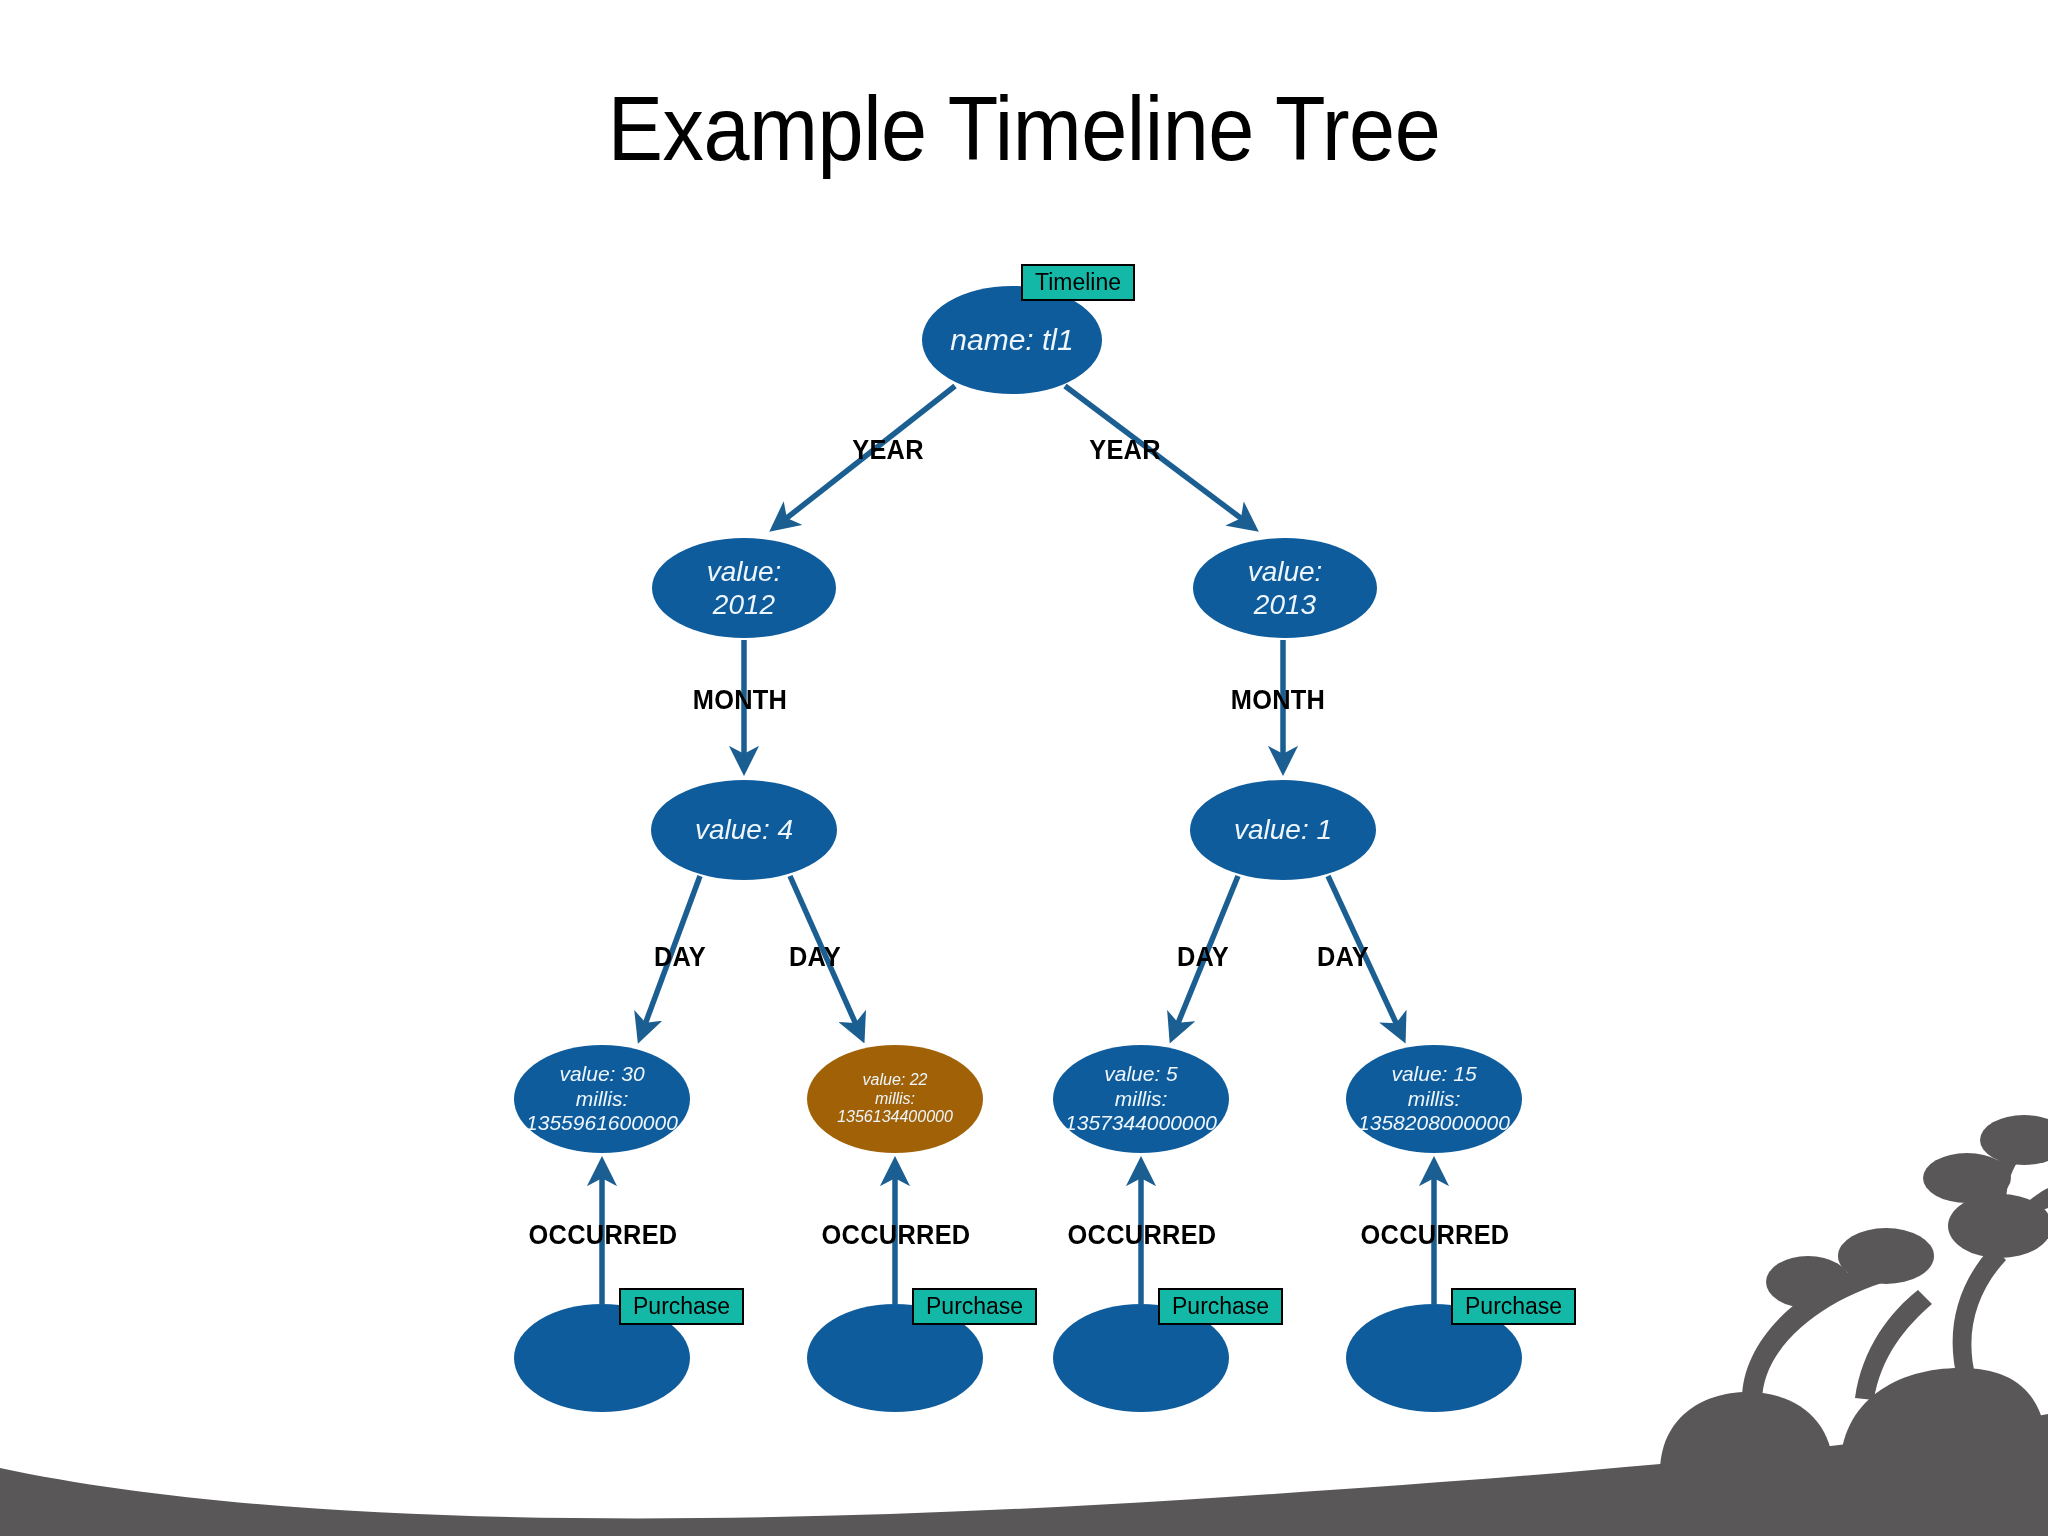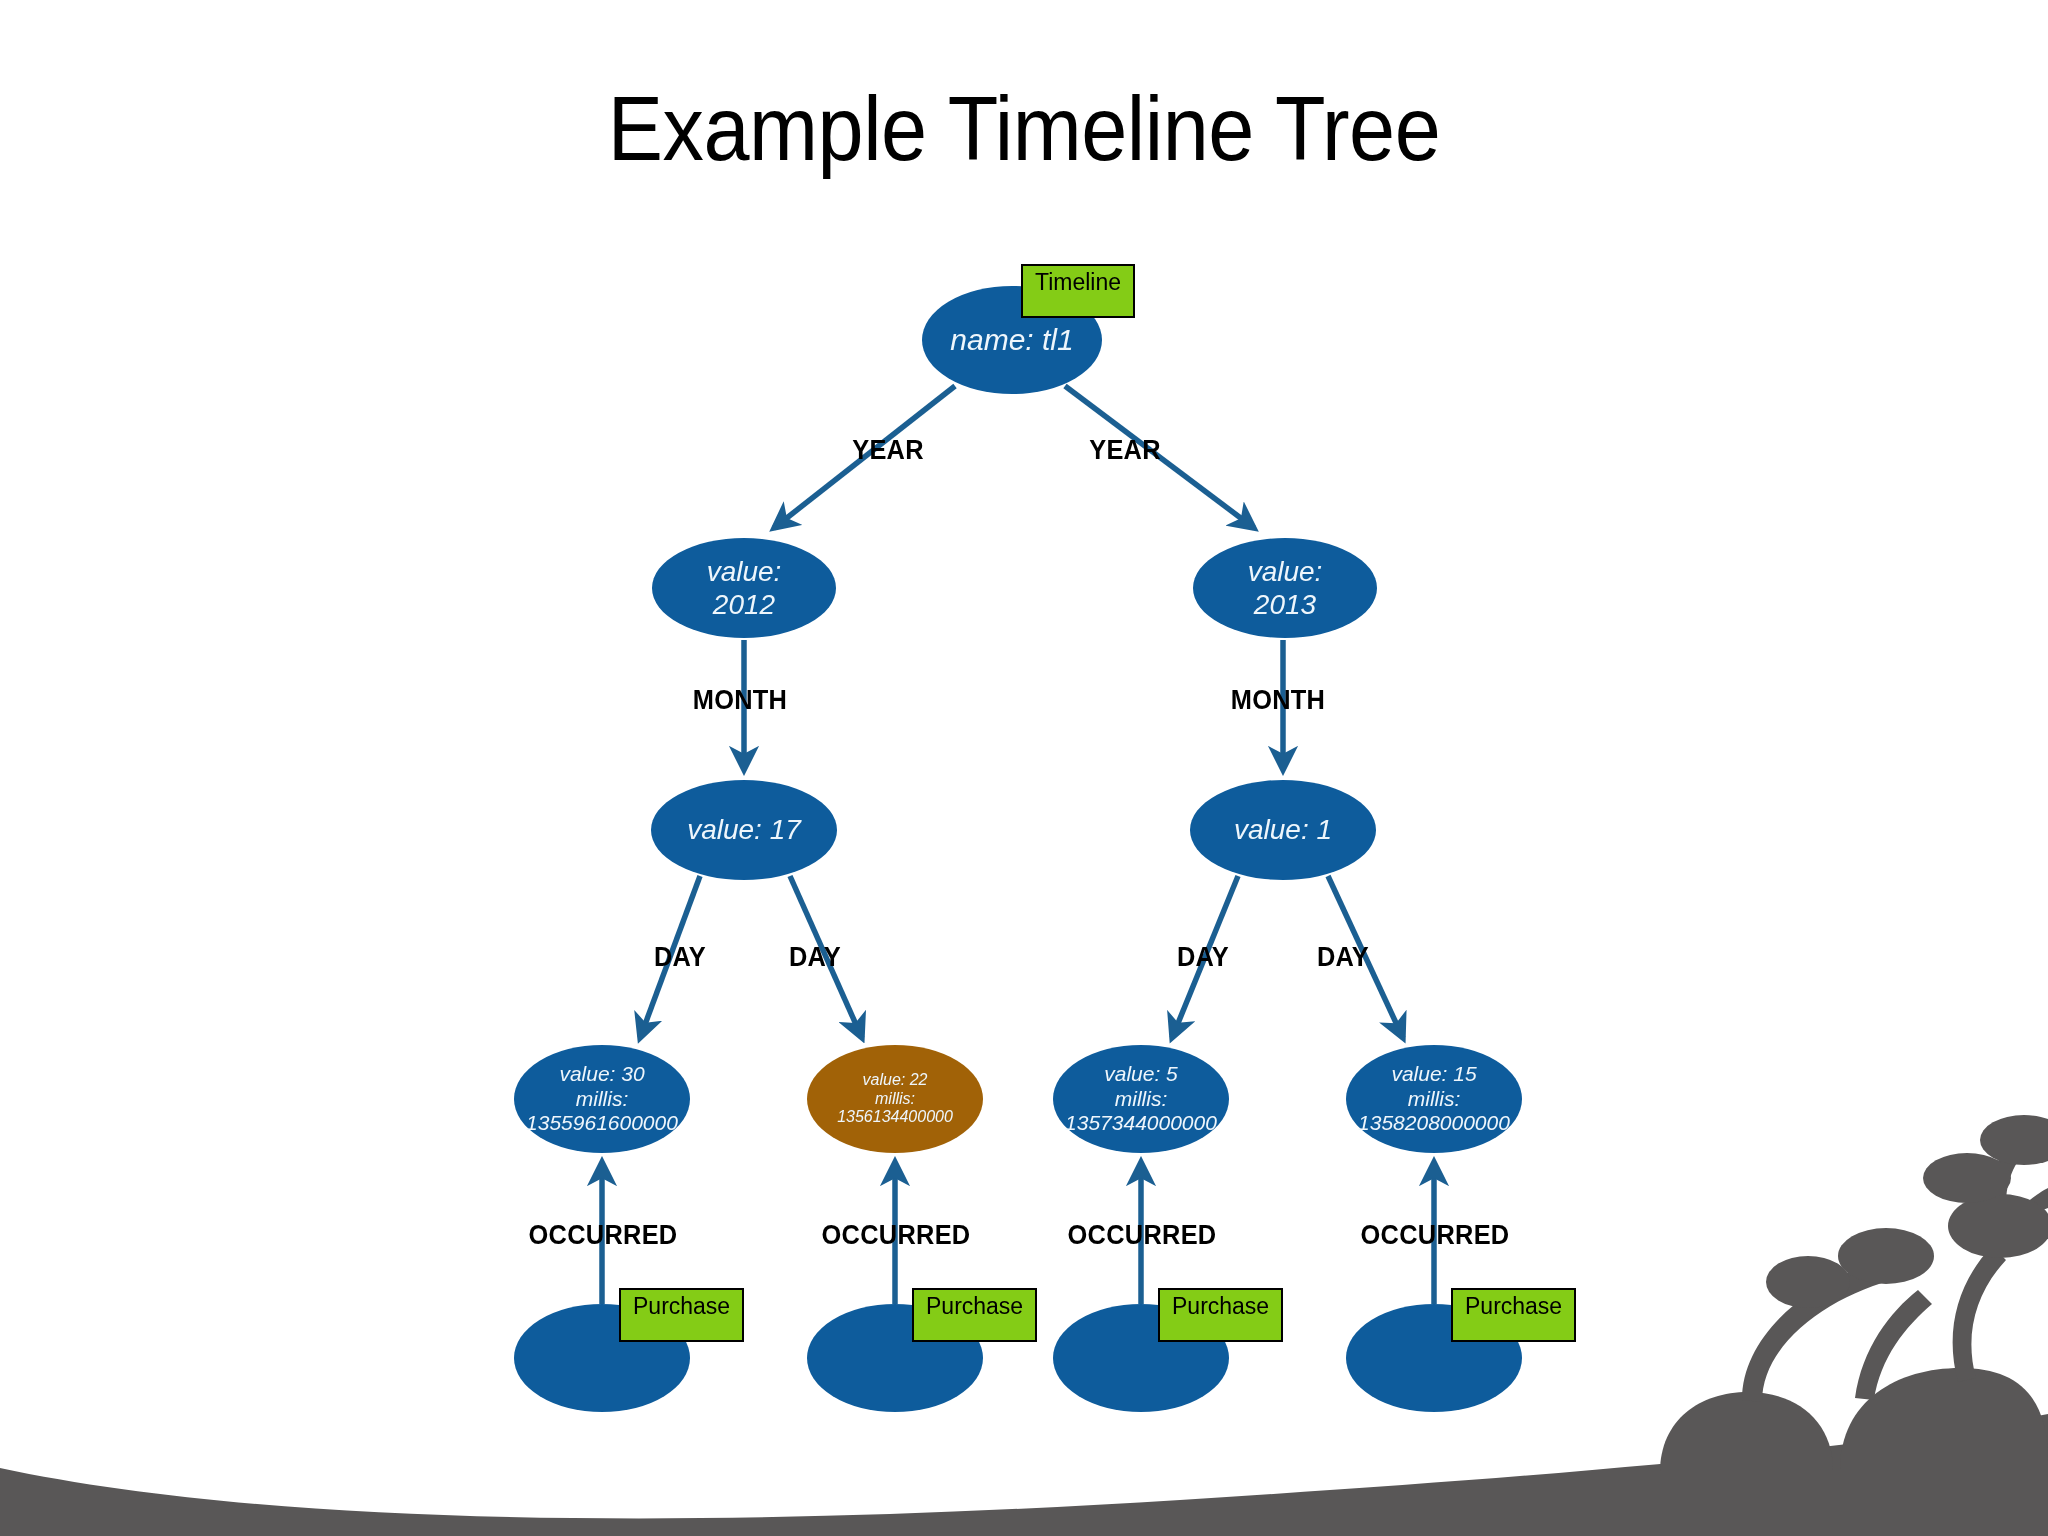--- a/index.html
+++ b/index.html
@@ -43,25 +43,25 @@
     display: flex;
     align-items: center;
     justify-content: center;
     text-align: center;
     line-height: 1.18;
     z-index: 3;
   }
   .node .nlines { padding: 0 6px; white-space: pre-line; font-style: italic; }
   .tag {
     position: absolute;
-    background: #84cc16;
+    background: #14b8a6;
     border: 2px solid #000000;
     color: #000000;
     font-size: 23px;
-    padding: 4px 12px 22px 12px;
+    padding: 4px 12px 5px 12px;
     line-height: 1.05;
     white-space: nowrap;
     z-index: 6;
   }
   .elabel {
     position: absolute;
     font-weight: bold;
     color: #000000;
     white-space: nowrap;
     z-index: 5;
@@ -142,21 +142,21 @@
         </div>
         <div class="node" style="left: 652px; top: 538px; width: 184px; height: 100px; font-size: 28px; background: rgb(14, 92, 156);">
           <span class="nlines">value:
 2012</span>
         </div>
         <div class="node" style="left: 1193px; top: 538px; width: 184px; height: 100px; font-size: 28px; background: rgb(14, 92, 156);">
           <span class="nlines">value:
 2013</span>
         </div>
         <div class="node" style="left: 651px; top: 780px; width: 186px; height: 100px; font-size: 28px; background: rgb(14, 92, 156);">
-          <span class="nlines">value: 17</span>
+          <span class="nlines">value: 4</span>
         </div>
         <div class="node" style="left: 1190px; top: 780px; width: 186px; height: 100px; font-size: 28px; background: rgb(14, 92, 156);">
           <span class="nlines">value: 1</span>
         </div>
         <div class="node" style="left: 514px; top: 1045px; width: 176px; height: 108px; font-size: 21px; background: rgb(14, 92, 156);">
           <span class="nlines">value: 30
 millis:
 1355961600000</span>
         </div>
         <div class="node" style="left: 807px; top: 1045px; width: 176px; height: 108px; font-size: 16px; background: #a16207;">

